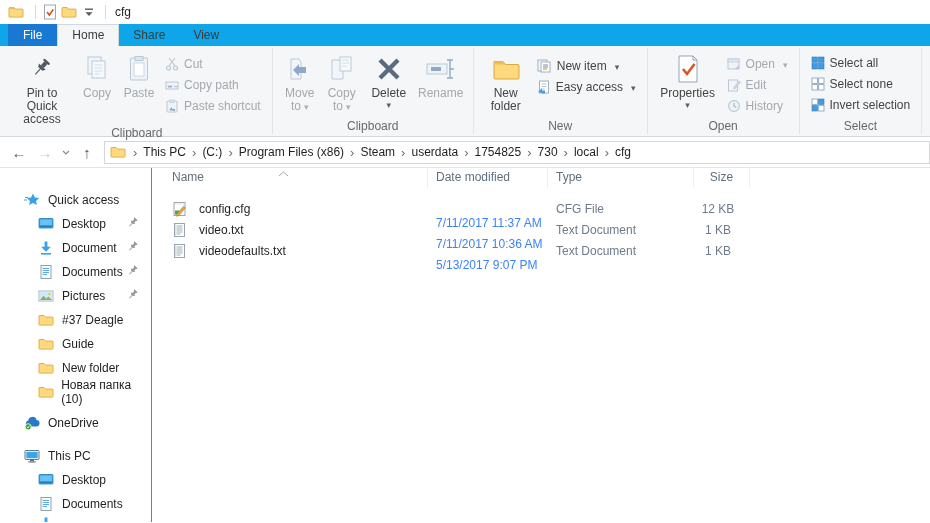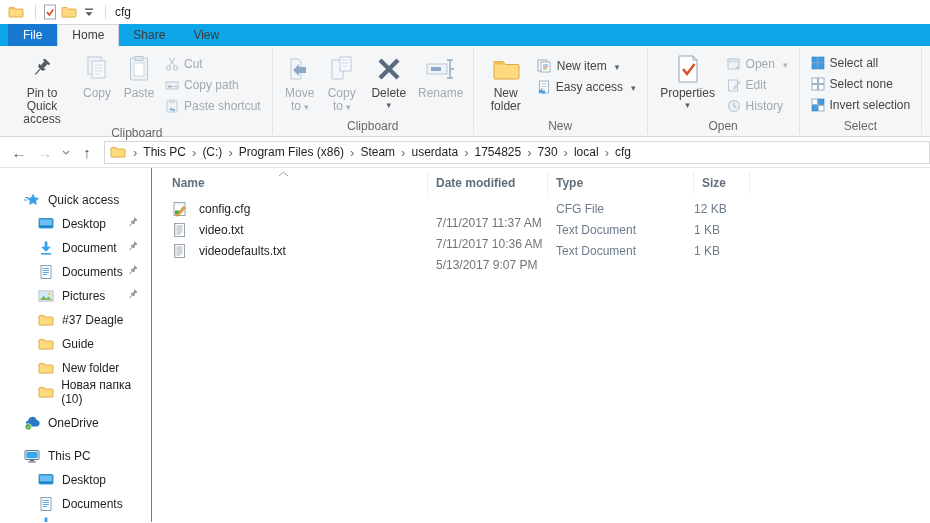--- a/index.html
+++ b/index.html
@@ -54,30 +54,30 @@
   .sidebar { width:152px; border-right:1px solid #8b5cf6; padding-top:20px; flex-shrink:0; }
   .snav { height:24px; display:flex; align-items:center; padding-left:24px; position:relative; color:#1f1f1f; }
   .snav.child { padding-left:38px; }
   .sicon { width:17px; margin-right:7px; display:flex; align-items:center; }
   .spin { position:absolute; right:12px; top:5px; }
   .snav.partial { height:6px; overflow:hidden; align-items:flex-start; }
 
   .filearea { flex:1; padding-left:10px; position:relative; }
   .sortcaret { position:absolute; left:126px; top:3px; }
   .cols { display:flex; height:30px; align-items:flex-end; color:#616f7d; }
-  .col { height:22px; line-height:22px; border-right:1px solid #eceef0; margin-bottom:4px; padding-left:8px;font-weight:bold; }
+  .col { height:22px; line-height:22px; border-right:1px solid #eceef0; margin-bottom:10px; padding-left:8px; }
   .col-name { width:266px; padding-left:10px; }
   .col-date { width:120px; }
   .col-type { width:146px; }
-  .col-size { width:56px; text-align:left; padding-right:8px; }
+  .col-size { width:56px; text-align:center; padding-right:8px; }
   .frow { display:flex; height:21px; align-items:center; }
   .fname { width:266px; display:flex; align-items:center; gap:12px; padding-left:10px; color:#1f1f1f; }
-  .fdate { width:120px; color:#737373; padding-left:8px;margin-top:28px; }
+  .fdate { width:120px; color:#3b82f6; padding-left:8px;margin-top:28px; }
   .ftype { width:146px; color:#6d7b8d; padding-left:8px; }
-  .fsize { width:56px; text-align:left; color:#6d7b8d; padding-right:8px; }
+  .fsize { width:56px; text-align:center; color:#6d7b8d; padding-right:8px; }
   svg { display:block; }
 </style>
 </head>
 <body>
 
 <div class="window">
 
   <div class="titlebar">
     <span class="qat-ic">
       <svg width="16" height="16" viewBox="0 0 16 16">

